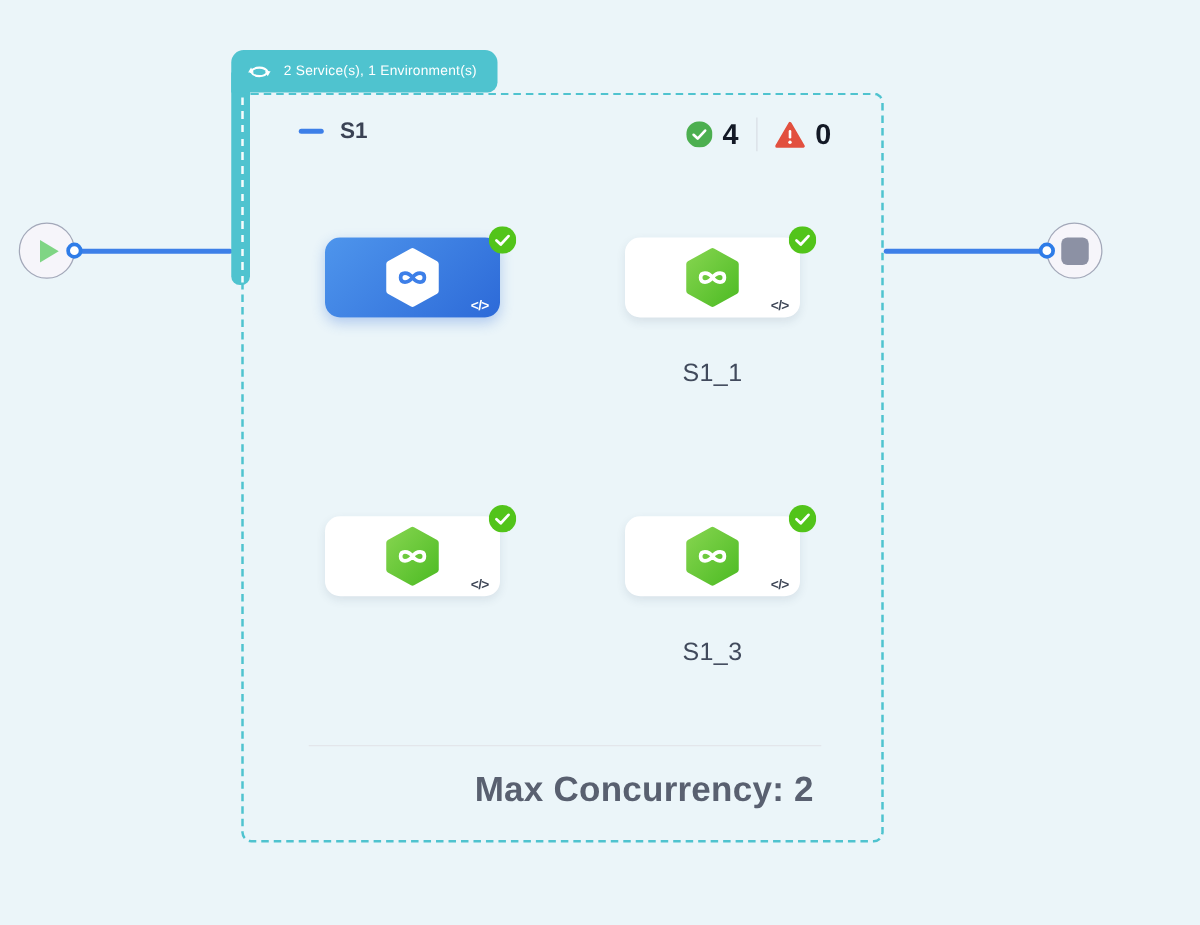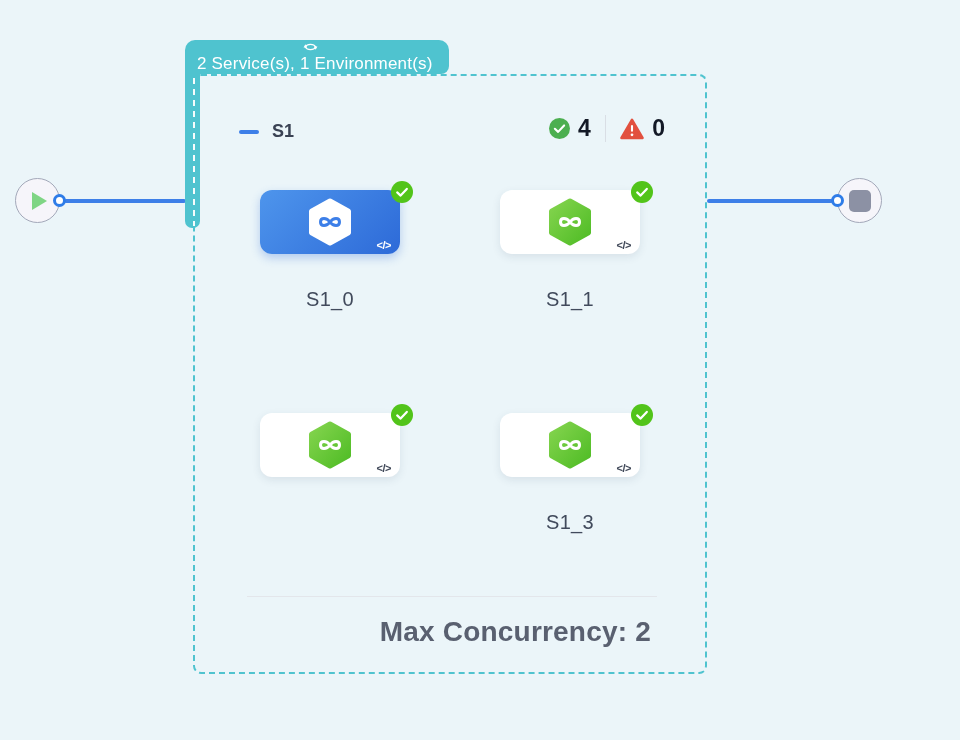--- a/index.html
+++ b/index.html
@@ -38,42 +38,42 @@
     z-index:6;
   }
   .connector-ring.left{left:53px;top:194px;}
   .connector-ring.right{left:831px;top:194px;}
 
   
   .stage-badge{
     position:absolute;left:185px;top:40px;height:34px;
     background:#4FC3CF;border-radius:10px 10px 8px 0;
     display:flex;align-items:center;padding:0 16px 0 12px;
-    color:#ffffff;font-size:17px;font-weight:500;letter-spacing:.2px;
-    z-index:5;white-space:nowrap;flex-direction:column;
+    color:#ffffff;font-size:11px;font-weight:500;letter-spacing:.2px;
+    z-index:5;white-space:nowrap;
   }
   .stage-badge .cycle{margin-right:9px;display:block;}
   .stage-accent-strip{
     position:absolute;left:185px;top:58px;width:15px;height:170px;
     background:#4FC3CF;border-radius:0 0 7px 7px;z-index:2;
   }
   .strip-dash-overlay{
     position:absolute;left:193px;top:78px;width:2px;height:148px;z-index:4;
     background:repeating-linear-gradient(to bottom,rgba(255,255,255,.95) 0 6px,transparent 6px 11px);
   }
 
   
   .stage-container{
     position:absolute;left:193px;top:74px;width:514px;height:600px;
     border:2px dashed #4FC3CF;border-radius:8px;box-sizing:border-box;
     z-index:3;
   }
   .stage-header{
-    position:absolute;left:44px;right:40px;top:34px;height:32px;
-    display:flex;align-items:flex-end;justify-content:space-between;
+    position:absolute;left:44px;right:40px;top:18px;height:32px;
+    display:flex;align-items:flex-start;justify-content:space-between;
   }
   .stage-header .hleft{display:flex;align-items:center;gap:13px;}
   .collapse-dash{width:20px;height:4px;border-radius:2px;background:#3D7FE8;display:inline-block;}
   .stage-name{font-size:18px;font-weight:600;color:#3A4254;}
   .stage-header .hright{display:flex;align-items:center;gap:8px;}
   .count-num{font-size:23px;font-weight:600;color:#131926;line-height:1;}
   .v-divider{width:1.5px;height:27px;background:#D9DEE5;margin:0 6px;}
 
   
   .service{position:absolute;width:140px;}
@@ -165,21 +165,20 @@
         <svg width="46" height="50" viewBox="0 0 46 50">
           <polygon points="23,4 41.5,14.2 41.5,35.8 23,46 4.5,35.8 4.5,14.2" fill="#ffffff" stroke="#ffffff" stroke-width="5" stroke-linejoin="round"></polygon>
           <path d="M13.5 25 C13.5 20.2 19.6 20.2 23 25 C26.4 29.8 32.5 29.8 32.5 25 C32.5 20.2 26.4 20.2 23 25 C19.6 29.8 13.5 29.8 13.5 25 Z" fill="none" stroke="#3D7FE8" stroke-width="3" stroke-linecap="round" stroke-linejoin="round"></path>
         </svg>
         <span class="code-glyph">&lt;/&gt;</span>
         <svg class="badge-check" width="22" height="22" viewBox="0 0 22 22">
           <circle cx="11" cy="11" r="11" fill="#52C41A"></circle>
           <path d="M6.2 11.4 L9.6 14.6 L15.8 7.9" fill="none" stroke="#ffffff" stroke-width="2.2" stroke-linecap="round" stroke-linejoin="round"></path>
         </svg>
       </div>
-      <div class="service-label">S1_0</div>
     </div>
 
     <div class="service" style="left:305px;top:114px">
       <div class="service-card white">
         <svg width="46" height="50" viewBox="0 0 46 50">
           <polygon points="23,4 41.5,14.2 41.5,35.8 23,46 4.5,35.8 4.5,14.2" fill="url(#hexGreen)" stroke="url(#hexGreen)" stroke-width="5" stroke-linejoin="round"></polygon>
           <path d="M13.5 25 C13.5 20.2 19.6 20.2 23 25 C26.4 29.8 32.5 29.8 32.5 25 C32.5 20.2 26.4 20.2 23 25 C19.6 29.8 13.5 29.8 13.5 25 Z" fill="none" stroke="#ffffff" stroke-width="3" stroke-linecap="round" stroke-linejoin="round"></path>
         </svg>
         <span class="code-glyph">&lt;/&gt;</span>
         <svg class="badge-check" width="22" height="22" viewBox="0 0 22 22">

